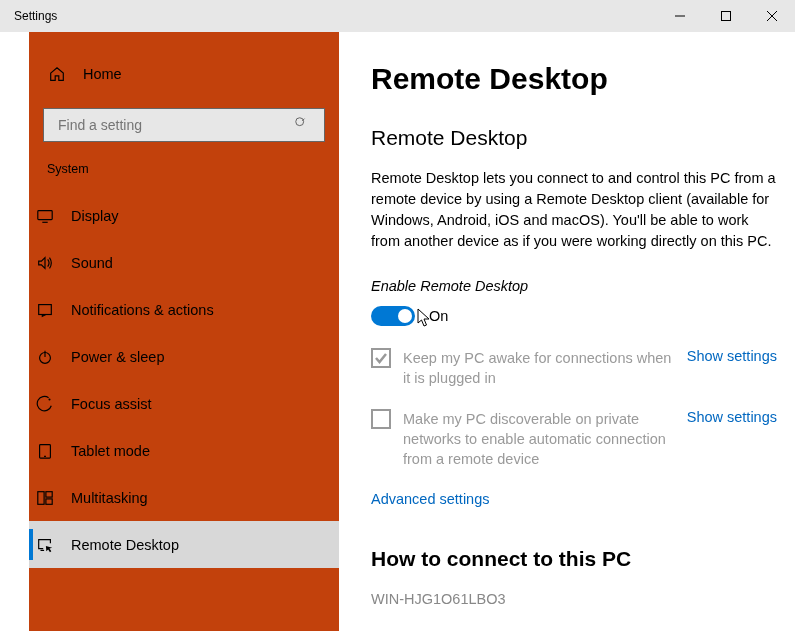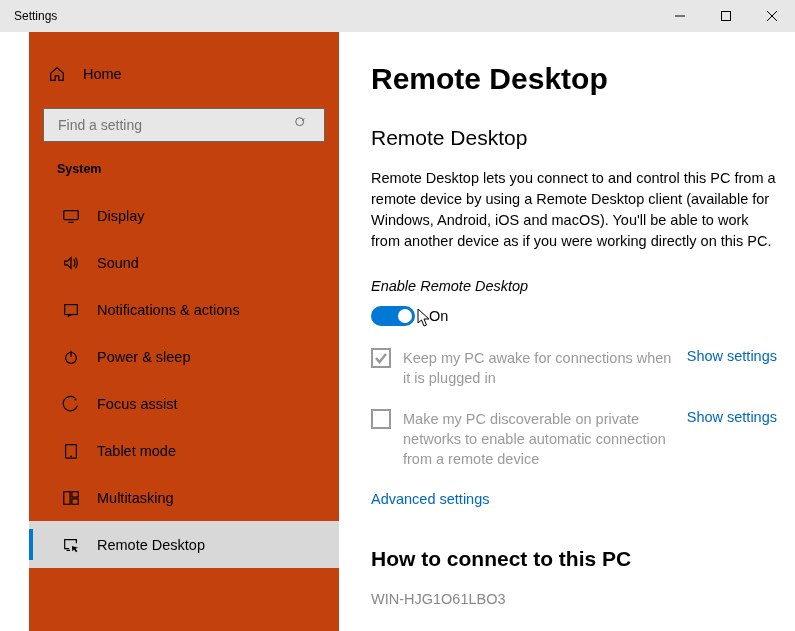--- a/index.html
+++ b/index.html
@@ -12,23 +12,23 @@
 .titlebar-btn svg { width: 10px; height: 10px; }
 .body { display: flex; flex: 1; overflow: hidden; }
 .sidebar { width: 310px; background: #c2410c; padding-top: 22px; display: flex; flex-direction: column; margin-left: 29px; }
 .home-row { display: flex; align-items: center; height: 40px; padding-left: 18px; cursor: pointer; margin-bottom: 14px; }
 .home-row .icon { width: 20px; display: flex; justify-content: center; margin-right: 16px; }
 .home-row .label { font-size: 14.5px; }
 .search-wrap { padding: 0 14px 20px 14px; }
 .search-box { display: flex; align-items: center; border: 1px solid #666; height: 34px; padding: 0 14px; background: #e7e7e7; }
 .search-box input { flex: 1; border: none; outline: none; background: transparent; font-size: 14px; color: #666; }
 .search-icon { width: 16px; }
-.category { font-size: 12.5px; font-weight: 700; padding: 0 18px 16px 28px; }
+.category { font-size: 12.5px; font-weight: 400; padding: 0 18px 16px 18px; }
 .nav { display: flex; flex-direction: column; }
-.nav-item { display: flex; align-items: center; height: 47px; padding-left: 32px; cursor: pointer; position: relative; }
+.nav-item { display: flex; align-items: center; height: 47px; padding-left: 6px; cursor: pointer; position: relative; }
 .nav-item.selected::before { content: ""; position: absolute; left: 0; top: 8px; bottom: 8px; width: 4px; background: #0078d4; }
 .nav-item.selected { background: #d8d8d8; }
 .nav-item .icon { width: 20px; display: flex; justify-content: center; margin-right: 16px; }
 .nav-item .label { font-size: 14.5px; }
 .nav-item svg { width: 18px; height: 18px; stroke: #000; fill: none; stroke-width: 1.3; }
 .content { flex: 1; padding: 30px 18px 0 32px; overflow: auto; }
 .page-title { font-size: 30px; font-weight: 600; margin-bottom: 30px; }
 .section-title { font-size: 21px; font-weight: 400; margin-bottom: 18px; }
 .desc { font-size: 14.5px; line-height: 1.45; max-width: 420px; margin-bottom: 26px; }
 .toggle-label { font-size: 14.5px; margin-bottom: 12px; font-style: italic; }

